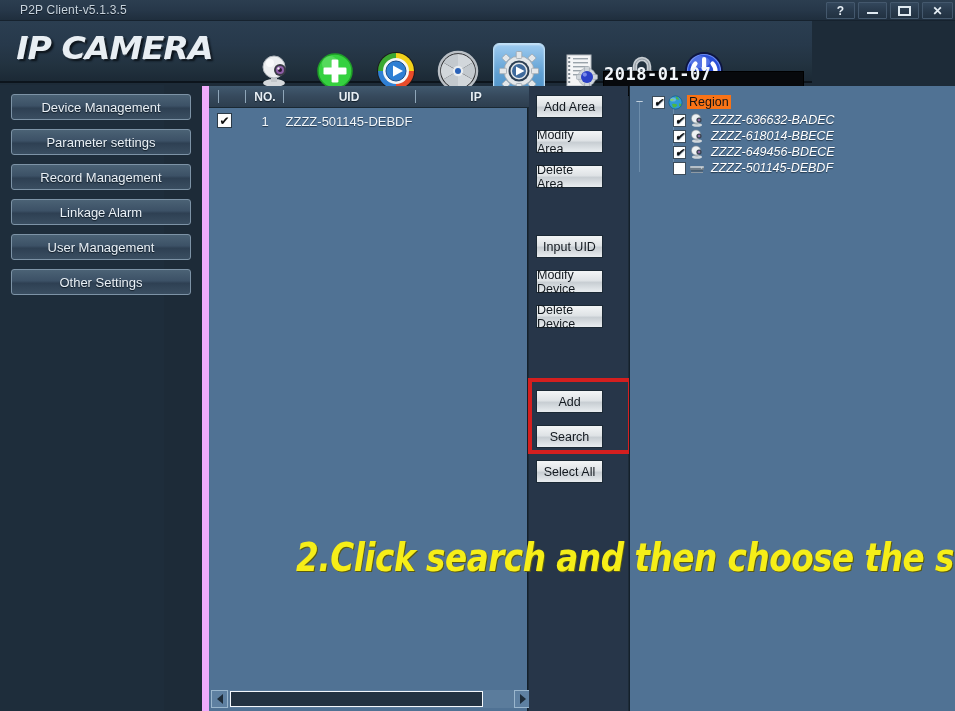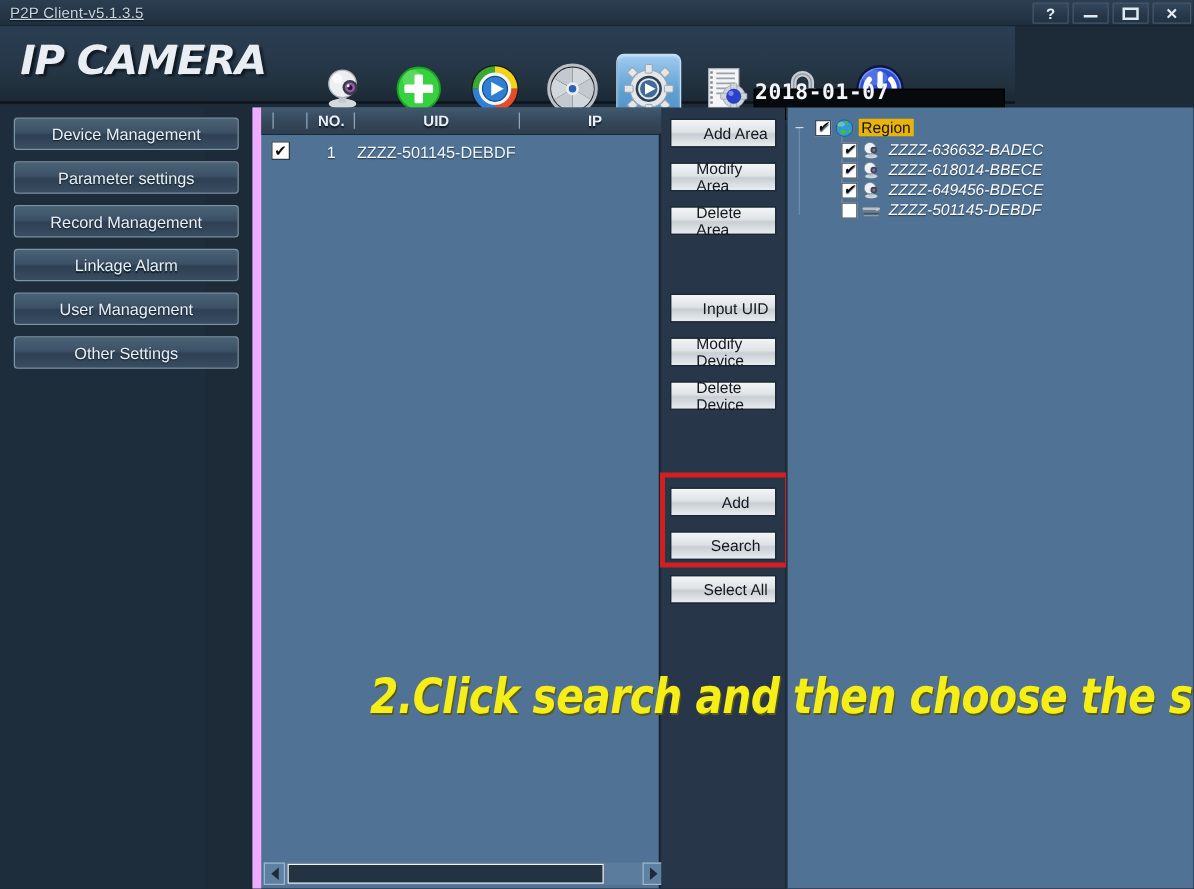--- a/index.html
+++ b/index.html
@@ -16,24 +16,23 @@
     overflow: hidden;
   }
 
   
   #titlebar {
     position: absolute; left: 0; top: 0; width: 955px; height: 21px;
     background: linear-gradient(to bottom, #2c3e50 0%, #27384a 48%, #1f2e3d 100%);
     border-bottom: 1px solid #16222e;
   }
   #titlebar-text {
-    position: absolute; left: 8px; top: 3px;
+    position: absolute; left: 20px; top: 3px;
     font-size: 12px; color: #c7d3dd; letter-spacing: .2px;
     text-shadow: 0 1px 0 #0d1620;
-    text-decoration: underline;
   }
   .wbtn {
     position: absolute; top: 2px; width: 29px; height: 17px;
     background: linear-gradient(to bottom, #33475c 0%, #28394b 55%, #223242 100%);
     border: 1px solid #44586d;
     border-radius: 1px;
     color: #e6eef5; font-size: 12px; font-weight: bold;
     display: flex; align-items: center; justify-content: center;
     line-height: 1;
     cursor: default;
@@ -171,27 +170,26 @@
     background: #233342; border: 1px solid #f3f8fc;
     cursor: default;
   }
 
   
   #midcol {
     position: absolute; left: 529px; top: 86px; width: 99px; height: 625px;
     background: #273649;
   }
   .mbtn {
-    position: absolute; left: 7px; width: 85px; height: 23px;
+    position: absolute; left: 7px; width: 67px; height: 23px;
     background: linear-gradient(to bottom, #f3f5f6 0%, #dfe3e6 45%, #c8ced3 55%, #e9edf0 100%);
     border: 1px solid #1b2935;
     color: #12181e; font-size: 12.5px;
     display: flex; align-items: center; justify-content: center;
     cursor: default;
-    padding-left: 20px;
   }
   #redbox {
     position: absolute; left: 528px; top: 378px; width: 104px; height: 76px;
     border: 4px solid #d41f1f;
     pointer-events: none;
   }
 
   
   #treepanel {
     position: absolute; left: 629px; top: 86px; width: 326px; height: 625px;
@@ -206,21 +204,21 @@
     white-space: nowrap;
   }
   .tcb {
     width: 13px; height: 13px; background: #ffffff; border: 1px solid #3c4c5a;
     display: inline-flex; align-items: center; justify-content: center;
     margin-right: 3px; flex: none;
   }
   .tcb::after { content: "\2714"; font-size: 11px; color: #0b0b0b; line-height: 1; display: none; }
   .tcb.on::after { display: block; }
   .tlabel { padding: 0 2px; }
-  .tlabel.sel { background: #eab308; color: #141414; font-style: normal; text-shadow: none; }
+  .tlabel.sel { background: #f97316; color: #141414; font-style: normal; text-shadow: none; }
   #tree-expander {
     position: absolute; left: 634px; top: 96px;
     width: 11px; height: 11px;
     display: flex; align-items: center; justify-content: center;
     color: #cdd9e3; font-size: 13px; line-height: 1; cursor: default;
   }
   .tline-v {
     position: absolute; width: 1px; background: #6d8dab;
   }
 

